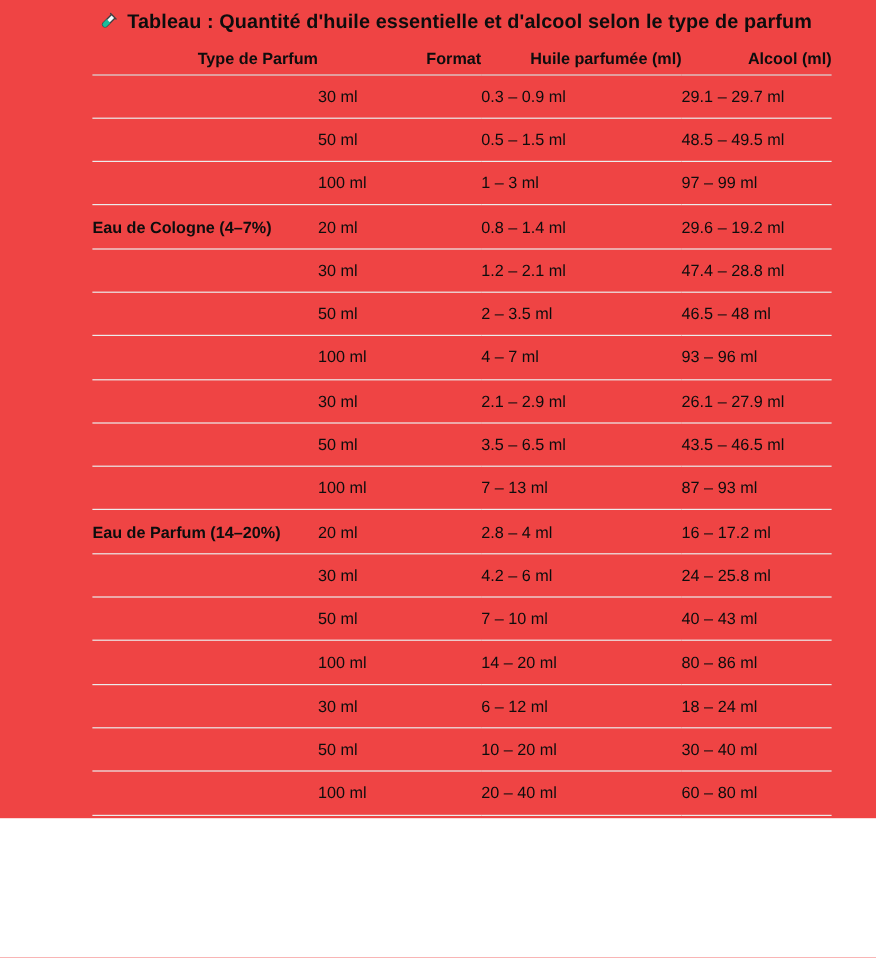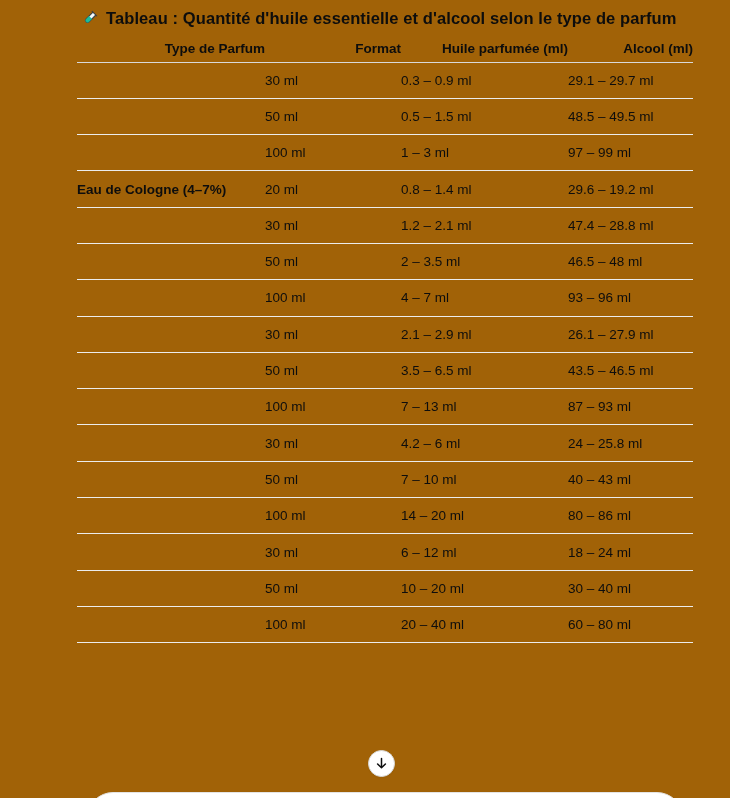--- a/index.html
+++ b/index.html
@@ -1,21 +1,21 @@
 <!DOCTYPE html>
 <html><head>
 <meta charset="utf-8">
 <style>
   * { margin: 0; padding: 0; box-sizing: border-box; }
   html, body { background: #ffffff; }
   .page {
     position: relative;
     width: 730px;
-    height: 798px;
-    background: #a16207;
+    height: 682px;
+    background: #ef4444;
     overflow: hidden;
     font-family: "Liberation Sans", "DejaVu Sans", sans-serif;
     color: #0d0d0d;
   }
   .title-row {
     position: absolute;
     left: 81px;
     top: 9px;
     display: flex;
     align-items: center;
@@ -179,20 +179,26 @@
           <td>3.5 – 6.5 ml</td>
           <td>43.5 – 46.5 ml</td>
         </tr>
         <tr>
           <td></td>
           <td>100 ml</td>
           <td>7 – 13 ml</td>
           <td>87 – 93 ml</td>
         </tr>
         <tr>
+          <td class="group-label">Eau de Parfum (14–20%)</td>
+          <td>20 ml</td>
+          <td>2.8 – 4 ml</td>
+          <td>16 – 17.2 ml</td>
+        </tr>
+        <tr>
           <td></td>
           <td>30 ml</td>
           <td>4.2 – 6 ml</td>
           <td>24 – 25.8 ml</td>
         </tr>
         <tr>
           <td></td>
           <td>50 ml</td>
           <td>7 – 10 ml</td>
           <td>40 – 43 ml</td>

